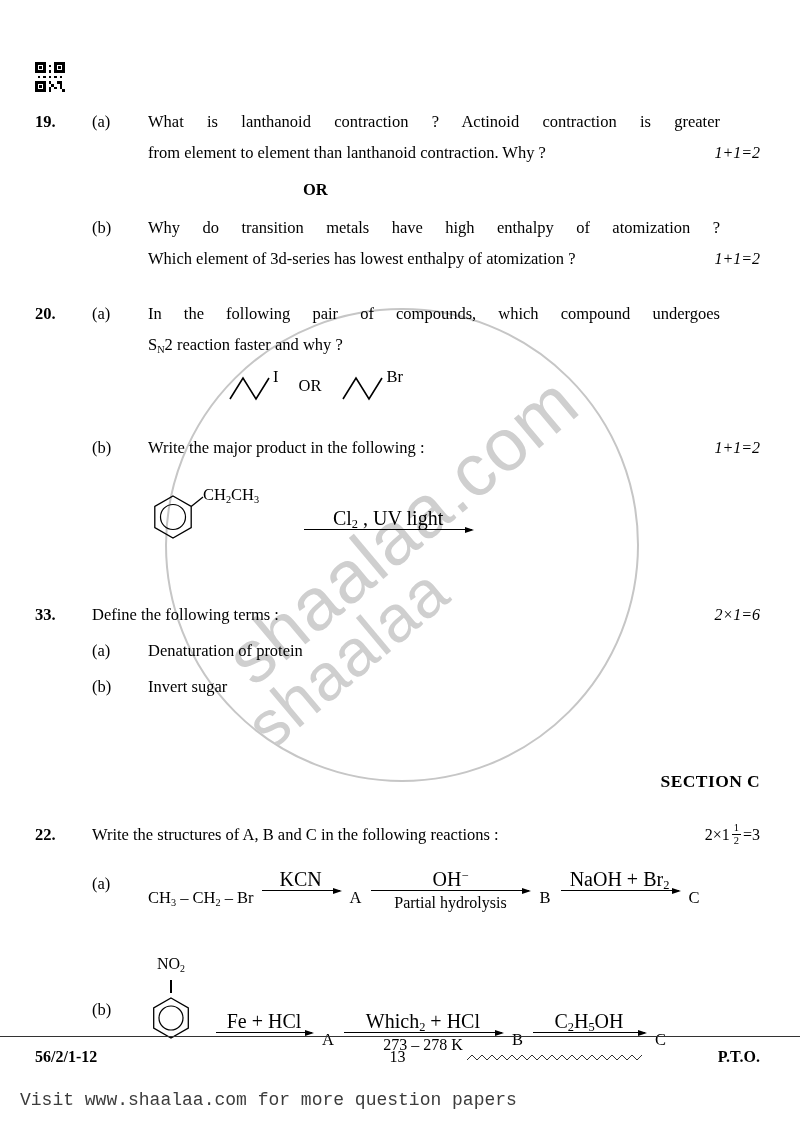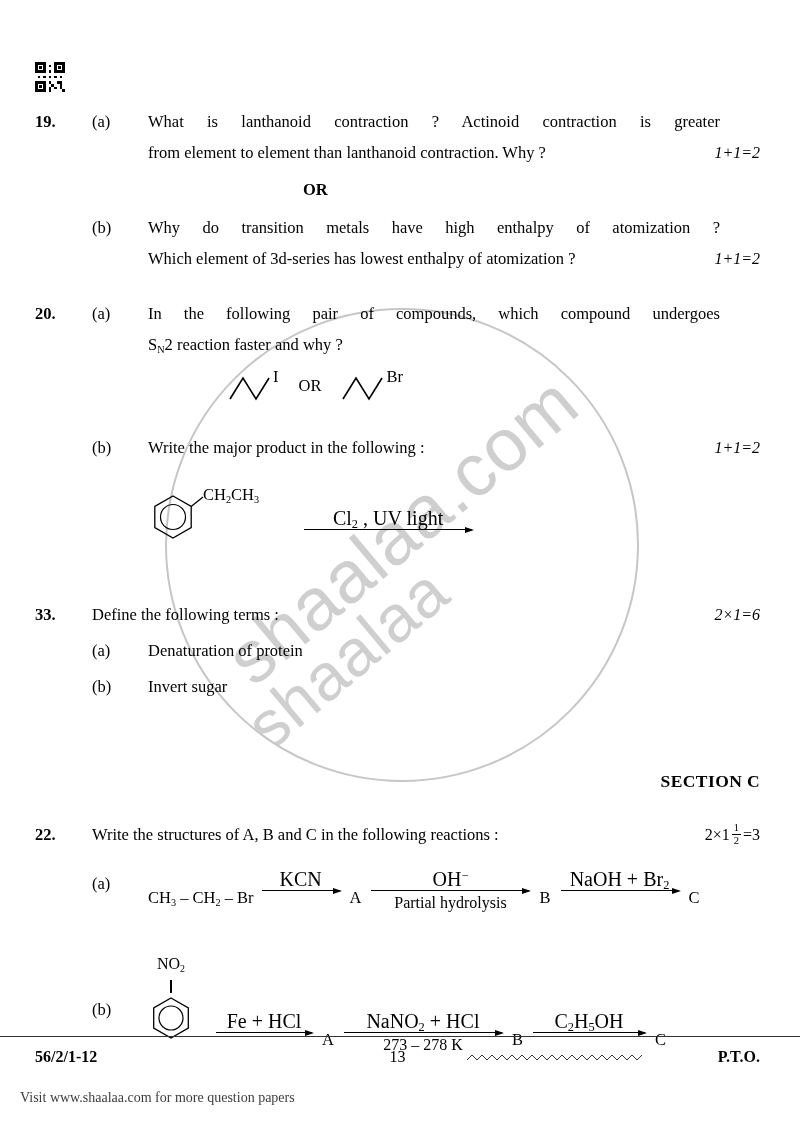--- a/index.html
+++ b/index.html
@@ -66,21 +66,21 @@
   .frac{display:inline-flex;flex-direction:column;align-items:center;font-size:10.5px;line-height:1.15;margin:0 2px;}
   .frac .fn{border-bottom:1px solid #000;padding:0 2px;}
   
   .rule{position:absolute;left:0;right:0;top:1036px;border-top:1.2px solid #333;z-index:1;}
   .footer{position:absolute;left:35px;right:40px;top:1044px;height:26px;z-index:1;
           font-size:16px;display:flex;justify-content:space-between;align-items:center;}
   .fcode,.fpto{font-weight:bold;}
   .fpage{position:absolute;left:50%;transform:translateX(-50%);}
   .squiggle{position:absolute;left:432px;top:8px;}
   .bottombar{position:absolute;left:20px;top:1090px;z-index:1;
-             font-family:Liberation Serif, serif;font-size:14px;color:#3c3c3c;}
+             font-family:Liberation Mono, monospace;font-size:18px;color:#3c3c3c;}
 </style>
 </head>
 <body>
 
 <div class="page">
 
   <div class="wm-circle">
     <span class="wm-text wm1">shaalaa.com</span>
     <span class="wm-text wm2">shaalaa</span>
   </div>
@@ -273,21 +273,21 @@
             <circle cx="23" cy="24" r="12" fill="none" stroke="#000" stroke-width="1.2"></circle>
           </svg>
         </span>
         <span class="rxarrow" style="min-width:96px">
           <span class="rx-top">Fe + HCl</span>
           <span class="shaft"></span>
           <span class="rx-bot"></span>
         </span>
         <span class="prod">A</span>
         <span class="rxarrow" style="min-width:158px">
-          <span class="rx-top"><span>NaNO</span><sub>2</sub><span> + HCl</span></span>
+          <span class="rx-top"><span>Which</span><sub>2</sub><span> + HCl</span></span>
           <span class="shaft"></span>
           <span class="rx-bot">273 – 278 K</span>
         </span>
         <span class="prod">B</span>
         <span class="rxarrow" style="min-width:112px">
           <span class="rx-top"><span>C</span><sub>2</sub><span>H</span><sub>5</sub><span>OH</span></span>
           <span class="shaft"></span>
           <span class="rx-bot"></span>
         </span>
         <span class="prod">C</span>

